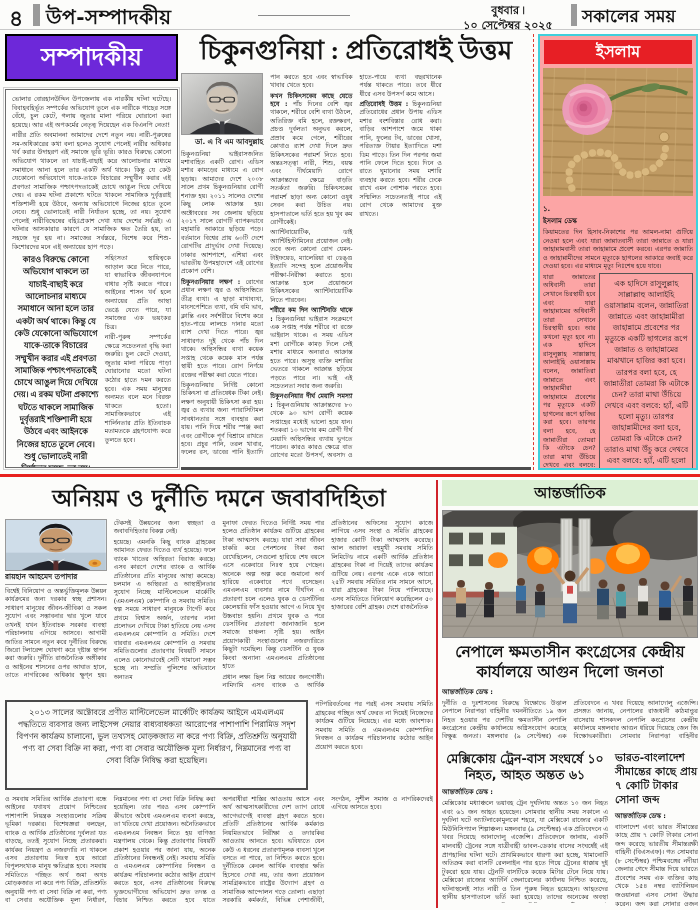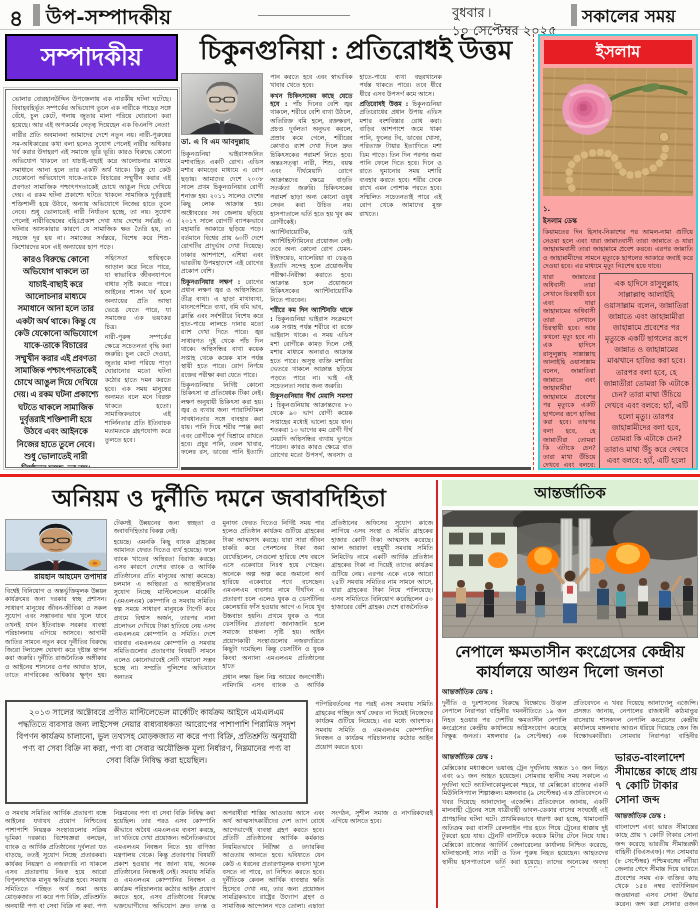--- a/index.html
+++ b/index.html
@@ -11,21 +11,21 @@
   .para{margin-bottom:2px}
   .serif{font-family:"Liberation Serif","DejaVu Serif",serif}
 
   
   #header{left:0;top:0;width:700px;height:30px;border-bottom:1px solid #c9c9c9;background:#fcfcfa}
   #pageno{left:9px;top:1px;font-size:22px;font-weight:bold}
   .vbar{background:#9a9a9a}
   #bar1{left:33px;top:4px;width:7px;height:22px}
   #sectitle{left:46px;top:2px;font-size:20px;font-weight:bold;letter-spacing:.5px}
   #midline{left:258px;top:15px;width:92px;height:1px;background:#8a8a8a}
-  #dateblock{left:452px;top:4px;width:112px;text-align:left;font-size:13px;line-height:1.35;font-weight:normal}
+  #dateblock{left:452px;top:4px;width:112px;text-align:center;font-size:11px;line-height:1.35;font-weight:bold}
   #bar2{left:571px;top:4px;width:6px;height:22px}
   #masthead{left:582px;top:3px;font-size:17px;font-weight:bold}
 
   
   #editorial{left:5px;top:34px;width:173px;height:436px}
   #ed-head{height:47px;background:#6d28d9;color:#fff;display:flex;align-items:center;justify-content:center;
            font-size:24px;font-weight:bold;border:2px solid #000}
   #ed-box{margin-top:8px;height:379px;border:1px solid #6d6d6d;outline:1px solid #cfcfcf;outline-offset:1px;
           padding:5px 6px;overflow:hidden;background:#fdfdfb}
   #ed-title{text-align:center;font-size:14.5px;font-weight:bold;margin:1px 0 5px}
@@ -33,21 +33,21 @@
   #ed-quote{width:57%;font-size:8.1px;line-height:1.52;text-align:center;font-weight:bold;font-family:"Liberation Serif",serif}
   #ed-side{width:43%}
 
   
   #chik{left:181px;top:34px;width:350px;height:436px;border-bottom:3px solid #4c4c4c;padding-bottom:20px;overflow:hidden}
   #chik-title{text-align:center;font-size:26px;font-weight:bold;line-height:1.3}
   #chik-body{margin-top:5px;height:390px;column-count:4;column-gap:7px;column-fill:auto;
              font-size:6.2px;line-height:1.36;text-align:justify;overflow:hidden}
   #chik-fig{width:100%;margin-bottom:3px}
   #chik-fig svg{width:100%;height:62px;display:block;border:1px solid #999}
-  #chik-author{text-align:left;font-weight:bold;font-size:7.2px;margin-top:2px}
+  #chik-author{text-align:right;font-weight:bold;font-size:7.2px;margin-top:2px}
 
   
   #islam-div{left:533px;top:34px;height:436px;width:0;border-left:1px dashed #e0392f}
   #islam{left:538px;top:34px;width:160px;height:436px;border:2px solid #3fd0dc;padding:3px;overflow:hidden;background:#fca5a5}
   #islam-head{background:#e71f25;color:#fff;text-align:center;font-weight:bold;font-size:16px;height:24px;line-height:24px;margin:1px 1px 4px}
   #rose svg{width:100%;height:128px;display:block}
   #islam-headline{text-align:center;font-weight:bold;font-size:12.3px;line-height:1.35;margin:5px 0 3px}
   #islam-num{font-size:7px;font-weight:bold}
   #islam-byline{font-size:6.8px;font-weight:bold;margin-bottom:1px}
   .islam-quote-row{display:flex;gap:4px;margin:2px 0}
@@ -56,22 +56,22 @@
 
   
   #redline{left:0;top:474px;width:700px;height:3px;background:#e8201d}
 
   
   #acc{left:5px;top:480px;width:428px;height:428px;overflow:hidden}
   #acc-title{text-align:center;font-size:23px;font-weight:bold;height:36px}
   #acc-top{margin-top:3px;height:176px;column-count:4;column-gap:7px;column-fill:auto;
            font-size:6.2px;line-height:1.36;text-align:justify;overflow:hidden}
   #acc-fig svg{width:100%;height:52px;display:block;border:1px solid #999}
-  #acc-author{text-align:right;font-weight:bold;font-size:7.4px;border-bottom:1px solid #999;padding:1px 0 2px;margin-bottom:2px}
-  #acc-mid{display:flex;gap:7px;margin-top:5px;height:104px}
+  #acc-author{text-align:left;font-weight:bold;font-size:7.4px;border-bottom:1px solid #999;padding:1px 0 2px;margin-bottom:2px}
+  #acc-mid{display:flex;gap:7px;margin-top:5px;height:90px}
   #acc-quote{width:72%;border:2px solid #4a4a4a;padding:5px 9px;font-size:8px;line-height:1.5;text-align:center;overflow:hidden}
   #acc-quote-side{width:28%;overflow:hidden}
   #acc-bottom{margin-top:5px;height:112px;column-count:4;column-gap:7px;column-fill:auto;
               font-size:6.2px;line-height:1.36;text-align:justify;overflow:hidden}
 
   
   #intl-div{left:436px;top:480px;width:2px;height:428px;background:#d0232a}
   #intl{left:442px;top:480px;width:256px;height:428px;overflow:hidden}
   #intl-head{background:#dcf0d4;text-align:center;font-weight:bold;font-size:15px;height:26px;line-height:26px}
   #protest svg{width:100%;height:128px;display:block;margin-top:4px;border:1px solid #888}
@@ -349,20 +349,21 @@
             <rect x="240" y="92" width="10" height="14" fill="#44443f"></rect>
           </g>
       </g>
     </svg>
   </div>
   <div id="nepal-headline">নেপালে ক্ষমতাসীন কংগ্রেসের কেন্দ্রীয় কার্যালয়ে আগুন দিলো জনতা</div>
   <div class="byline">আন্তর্জাতিক ডেস্ক :</div>
   <div id="nepal-body">দুর্নীতি ও দুঃশাসনের বিরুদ্ধে বিক্ষোভে উত্তাল নেপালে নিরাপত্তা বাহিনীর দমননীতিতে ১৯ জন নিহত হওয়ার পর দেশটির ক্ষমতাসীন নেপালি কংগ্রেসের কেন্দ্রীয় কার্যালয়ে অগ্নিসংযোগ করেছে বিক্ষুব্ধ জনতা। মঙ্গলবার (৯ সেপ্টেম্বর) এক প্রতিবেদনে এ খবর দিয়েছে আনাদোলু এজেন্সি। প্রসঙ্গত জানায়, নেপালের রাজধানী কাঠমান্ডুর বাসেরায় শাসকদল নেপালি কংগ্রেসের কেন্দ্রীয় কার্যালয়ে মঙ্গলবার আগুন ধরিয়ে দিয়েছে জেন জি বিক্ষোভকারীরা। সোমবার নিরাপত্তা বাহিনীর দমননীতিতে ১৯ তরুণ বিক্ষোভকারীর মৃত্যুর পর এই সহিংসতা শুরু হয়। বিক্ষোভ দমনে বলপ্রয়োগ করায় দেশজুড়ে ক্ষোভ ছড়িয়ে পড়ে। দুর্নীতি ও দুর্বৃত্তায়নের বিরুদ্ধে শান্তিপূর্ণ আন্দোলন ধীরে ধীরে আরও উত্তপ্ত হয়ে ওঠে। ক্ষুব্ধ বিক্ষোভকারীরা রাজনৈতিক নেতাদের বাড়ি ও প্রধানমন্ত্রীর কার্যালয়ে হামলা চালায়। কাঠমান্ডু উপত্যকা ও আশপাশের বেশ কয়েকটি জেলায় পরিস্থিতি এখনো উত্তেজনাপূর্ণ। নিরাপত্তা জোরদারে বিভিন্ন এলাকায় কারফিউ জারি করেছে প্রশাসন।</div>
   <div id="intl-bottom">
     <div id="mexico">
+      <div id="mexico-headline">মেক্সিকোয় ট্রেন-বাস সংঘর্ষে ১০ নিহত, আহত অন্তত ৬১</div>
       <div class="byline">আন্তর্জাতিক ডেস্ক :</div>
       <div id="mexico-body" class="small">মেক্সিকোর মধ্যাঞ্চলে ভয়াবহ ট্রেন দুর্ঘটনায় অন্তত ১০ জন নিহত এবং ৬১ জন আহত হয়েছেন। সোমবার স্থানীয় সময় সকালে এ দুর্ঘটনা ঘটে অ্যাটলাকোমুলকো শহরে, যা মেক্সিকো রাজ্যের একটি মিউনিসিপ্যাল শিল্পাঞ্চল। মঙ্গলবার (৯ সেপ্টেম্বর) এক প্রতিবেদনে এ খবর দিয়েছে আনাদোলু এজেন্সি। প্রতিবেদনে জানায়, একটি মালবাহী ট্রেনের সঙ্গে যাত্রীবাহী ডাবল-ডেকার বাসের সংঘর্ষেই এই প্রাণহানির ঘটনা ঘটে। প্রাথমিকভাবে ধারণা করা হচ্ছে, থামানোটি অতিক্রম করা বাসটি রেললাইন পার হতে গিয়ে ট্রেনের ধাক্কায় দুই টুকরো হয়ে যায়। ট্রেনটি বাসটিকে কয়েক মিটার টেনে নিয়ে যায়। মেক্সিকো রাজ্যের অ্যাটর্নি জেনারেলের কার্যালয় নিশ্চিত করেছে, ঘটনাস্থলেই সাত নারী ও তিন পুরুষ নিহত হয়েছেন। আহতদের স্থানীয় হাসপাতালে ভর্তি করা হয়েছে। তাদের অনেকের অবস্থা আশঙ্কাজনক বলে জানিয়েছেন চিকিৎসকরা। দুর্ঘটনার পরপরই স্থানীয় লোকজন ছুটে এসে অক্ষত যাত্রীদের উদ্ধার কাজে সহায়তা করেন। দ্রুত ঘটনাস্থলে পৌঁছে যায় জরুরি সেবা সংস্থা, মেক্সিকান রেড ক্রস, জাতীয় জরুরি কমিশন এবং স্থানীয় পুলিশ। তারা আহতদের হাসপাতালে পাঠানোর পাশাপাশি উদ্ধার অভিযান চালায়। বাসটি রাজধানী মেক্সিকো সিটির উদ্দেশে রওনা হয়েছিল। ঘটনার সময় এতে প্রায় ৫০ জন যাত্রী ছিলেন। সংঘর্ষের পর পুরো এলাকায় পরিবেশ ভারী হয়।</div>
     </div>
     <div id="gold">
       <div id="gold-headline">ভারত-বাংলাদেশ সীমান্তের কাছে প্রায় ৭ কোটি টাকার সোনা জব্দ</div>
       <div class="byline">আন্তর্জাতিক ডেস্ক :</div>
       <div id="gold-body" class="small">বাংলাদেশ এবং ভারত সীমান্তের কাছে প্রায় ৭ কোটি টাকার সোনা জব্দ করেছে ভারতীয় সীমান্তরক্ষী বাহিনী (বিএসএফ)। গত সোমবার (৮ সেপ্টেম্বর) পশ্চিমবঙ্গের নদীয়া জেলার গেদে সীমান্ত দিয়ে ভারতে প্রবেশের সময় এক ব্যক্তির কাছ থেকে ১৫৪ নম্বর ব্যাটালিয়ন জওয়ানরা এসব সোনা উদ্ধার করেন। জব্দ করা সোনার ওজন প্রায় ৮ কেজি, যার আনুমানিক মূল্য ৭ কোটি রুপির বেশি। গোপন সংবাদের ভিত্তিতে বিএসএফ সদস্যরা তল্লাশি চালিয়ে এসব সোনা উদ্ধার করেন। এ ঘটনায় এক চোরাকারবারিকে আটক করা হয়। আটক ব্যক্তি ও জব্দ সোনা শুল্ক বিভাগের কাছে হস্তান্তর করা হয়েছে বলে জানিয়েছে বিএসএফ। সীমান্তে চোরাচালান প্রতিরোধে নজরদারি জোরদার করা হয়েছে।</div>
     </div>
   </div>
 </div>

